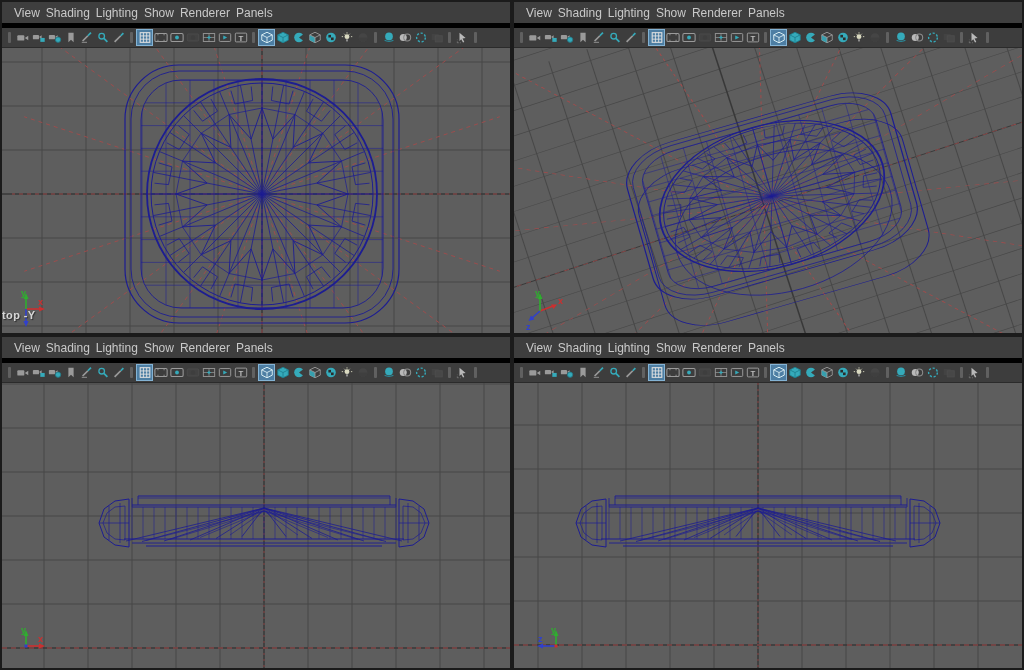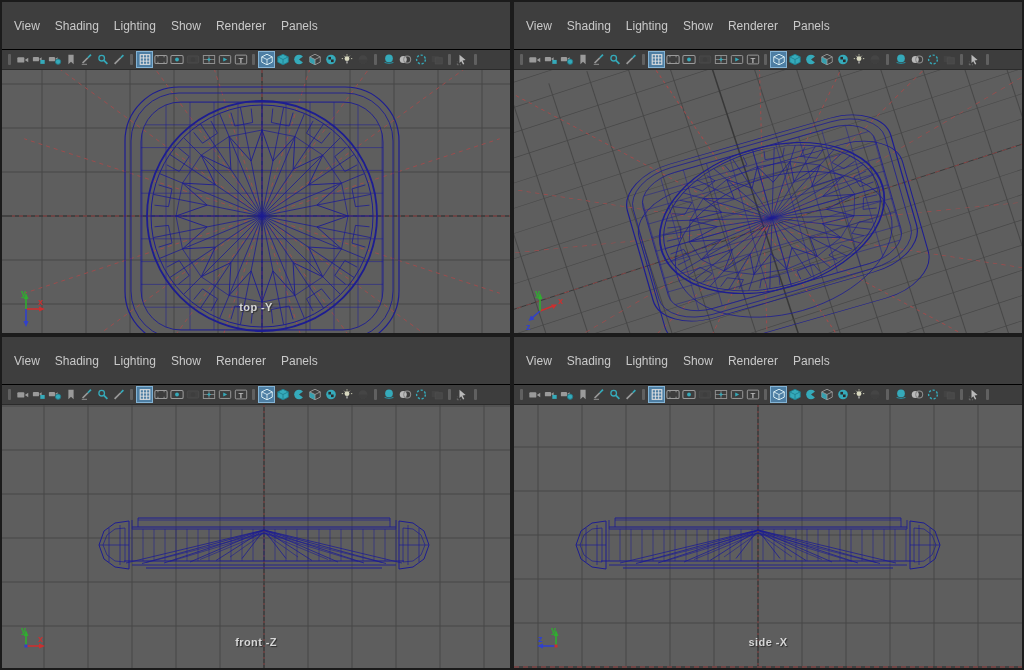--- a/index.html
+++ b/index.html
@@ -1,29 +1,29 @@
 <!DOCTYPE html>
 <html><head>
 <meta charset="utf-8">
 <style>
   html,body{margin:0;padding:0;background:#161616;}
   body{width:1024px;height:670px;overflow:hidden;font-family:"Liberation Sans",sans-serif;}
   .quad{display:grid;grid-template-columns:508px 508px;grid-template-rows:331px 331px;gap:4px;padding:2px;background:#1b1b1b;}
   .viewport{display:flex;flex-direction:column;background:#5e5e5e;overflow:hidden;}
-  .menubar{height:21px;background:#3e3e3e;display:flex;align-items:center;gap:15px;padding:13px 12px;border-bottom:1px solid #000000;flex:none;}
+  .menubar{height:21px;background:#3e3e3e;display:flex;align-items:center;gap:6px;padding:0 12px;border-bottom:5px solid #000000;flex:none;}
   .menu-item{color:#c9c9c9;font-size:12px;cursor:default;white-space:nowrap;}
   .toolbar{height:19px;background:#3d3d3d;display:flex;align-items:center;gap:1px;padding:0 3px;border-bottom:1px solid #2b2b2b;flex:none;}
   .icon{width:15px;height:15px;display:flex;align-items:center;justify-content:center;flex:none;}
   .icon svg{display:block;}
   .icon.active{background:#4d7ea3;outline:1px solid #84b3d4;}
   .icon.dim{opacity:.5;}
   .sep{width:3px;height:11px;background:#606060;border-radius:1px;margin:0 3px;flex:none;}
   .canvas{position:relative;flex:1;}
   .canvas svg.scene{position:absolute;left:0;top:0;}
-  .vp-label{position:absolute;left:0;right:0;bottom:20px;text-align:center;color:#d6d6d6;font-size:11px;font-weight:bold;letter-spacing:.4px;text-shadow:1px 1px 1px #2e2e2e;}
+  .vp-label{position:absolute;left:0;right:0;bottom:12px;text-align:left;color:#d6d6d6;font-size:11px;font-weight:bold;letter-spacing:.4px;text-shadow:1px 1px 1px #2e2e2e;}
   .axis{position:absolute;left:12px;bottom:2px;}
   .axis text{font-family:"Liberation Sans",sans-serif;font-size:9px;font-weight:bold;}
 </style>
 </head>
 <body>
 
 <div class="quad">
 
   <div class="viewport">
     <div class="header-slot">
@@ -970,21 +970,20 @@
         </svg>
       <svg class="axis" width="44" height="46">
         <line x1="12" y1="26" x2="26" y2="26" stroke="#cc2f2f" stroke-width="1.6"></line>
           <path d="M31,26 25,23.5 25,28.5 Z" fill="#cc2f2f"></path>
         <line x1="12" y1="26" x2="12" y2="15" stroke="#2fae2f" stroke-width="1.6"></line>
           <path d="M12,10 9.5,16 14.5,16 Z" fill="#2fae2f"></path>
         <rect x="10.5" y="24.5" width="3" height="3" fill="#3040cc"></rect>
         <text x="7" y="13" fill="#2fae2f">y</text>
         <text x="24" y="22" fill="#cc2f2f">x</text>
       </svg>
-      <div class="vp-label">front -Z</div>
     </div>
   </div>
 
   <div class="viewport">
     <div class="header-slot">
   <div class="menubar">
     <span class="menu-item">View</span>
     <span class="menu-item">Shading</span>
     <span class="menu-item">Lighting</span>
     <span class="menu-item">Show</span>
@@ -1257,17 +1256,16 @@
         </svg>
       <svg class="axis" width="48" height="46">
         <line x1="30" y1="26" x2="16" y2="26" stroke="#3040cc" stroke-width="1.6"></line>
           <path d="M11,26 17,23.5 17,28.5 Z" fill="#3040cc"></path>
         <line x1="30" y1="26" x2="30" y2="15" stroke="#2fae2f" stroke-width="1.6"></line>
           <path d="M30,10 27.5,16 32.5,16 Z" fill="#2fae2f"></path>
         <rect x="28.5" y="24.5" width="3" height="3" fill="#cc2f2f"></rect>
         <text x="25" y="13" fill="#2fae2f">y</text>
         <text x="12" y="22" fill="#3040cc">z</text>
       </svg>
-      <div class="vp-label">side -X</div>
     </div>
   </div>
 
 </div>
 
 </body></html>

